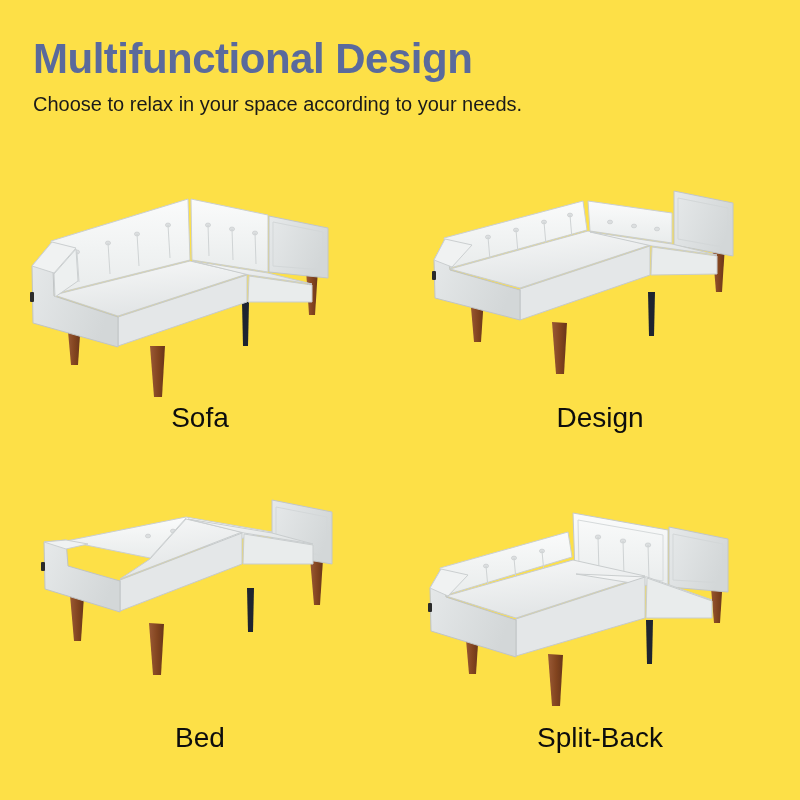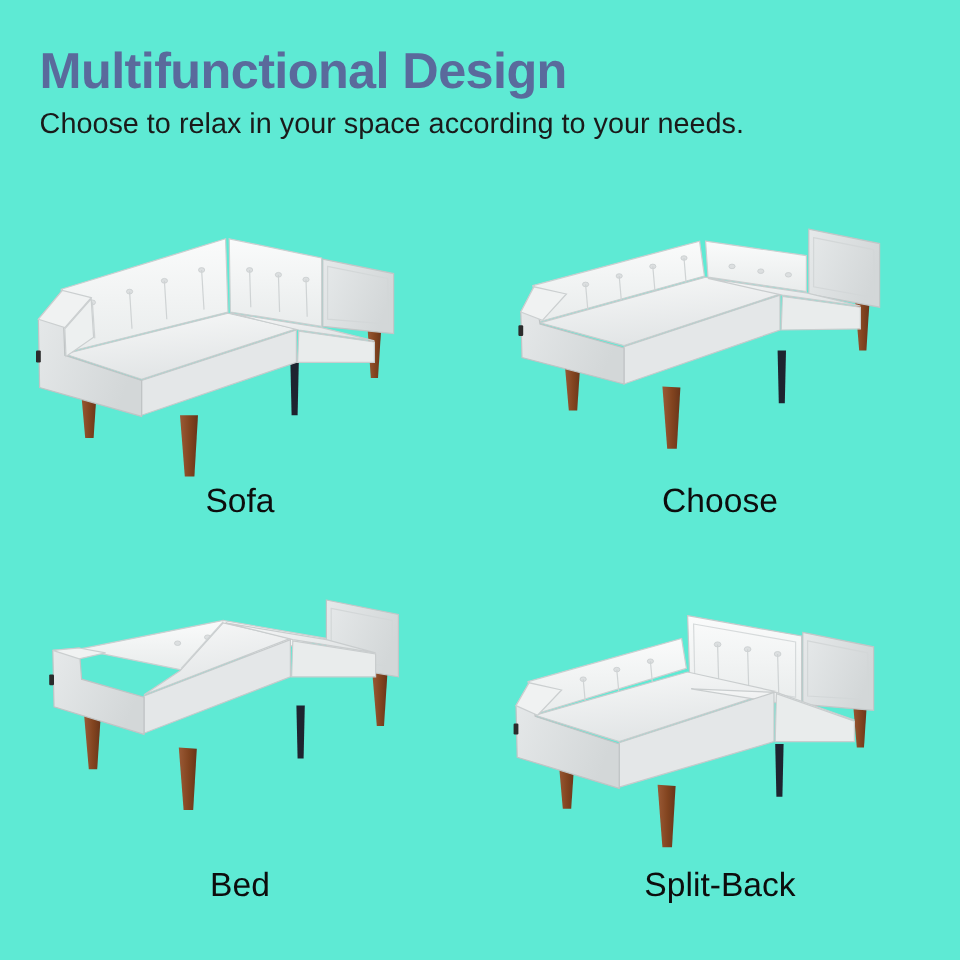--- a/index.html
+++ b/index.html
@@ -11,21 +11,21 @@
     width: 800px;
     height: 800px;
     overflow: hidden;
     font-family: "Liberation Sans", sans-serif;
     -webkit-font-smoothing: antialiased;
   }
   .page {
     position: relative;
     width: 800px;
     height: 800px;
-    background: #5eead4;
+    background: #fde047;
     box-sizing: border-box;
     padding-left: 48px;
   }
 
   
   .header {
     position: absolute;
     left: 33px;
     top: 36px;
     width: 734px;
@@ -37,21 +37,21 @@
     font-size: 42px;
     line-height: 46px;
     letter-spacing: -0.5px;
     color: #5a6a9c;
     white-space: nowrap;
   }
   .subtitle {
     margin: 8px 0 0 0;
     font-family: "Liberation Sans", sans-serif;
     font-weight: normal;
-    font-size: 24px;
+    font-size: 20px;
     line-height: 28px;
     color: #1a1a1a;
     white-space: nowrap;
   }
 
   
   .grid {
     position: absolute;
     left: 0;
     top: 150px;
@@ -225,21 +225,21 @@
 
         <path d="M40,119 L178,81 L240,95 L110,138 Z" fill="url(#fabB1)" stroke="#C9CDCE" stroke-width="1"></path>
         <path d="M180,82 L262,94 L307,105 L242,96 Z" fill="url(#fabB1)" stroke="#C9CDCE" stroke-width="1"></path>
         <path d="M242,97 L307,106 L307,124 L241,125 Z" fill="#E9ECEC" stroke="#C9CDCE" stroke-width="1"></path>
         <path d="M110,139 L240,96 L240,125 L110,170 Z" fill="#E4E7E8" stroke="#C6CACB" stroke-width="1"></path>
 
         <path d="M24,110 L35,89 L40,120 L110,140 L110,170 L25,148 Z" fill="url(#fabB3)" stroke="#C0C4C5" stroke-width="1"></path>
         <path d="M24,110 L35,89 L62,95 L42,117 Z" fill="#F0F2F2" stroke="#CBCFD0" stroke-width="1"></path>
         <rect x="22" y="121" width="4" height="9" rx="1" fill="#2B2B2B"></rect>
       </svg>
-      <div class="mode-label">Choose</div>
+      <div class="mode-label">Design</div>
     </div>
 
     <div class="cell">
       <svg class="figure" viewBox="0 0 380 250">
         <defs>
           <linearGradient id="fabD1" x1="0" y1="0" x2="0.3" y2="1">
             <stop offset="0%" stop-color="#F7F8F8"></stop>
             <stop offset="100%" stop-color="#E2E5E6"></stop>
           </linearGradient>
           <linearGradient id="fabD2" x1="0" y1="0" x2="0" y2="1">

